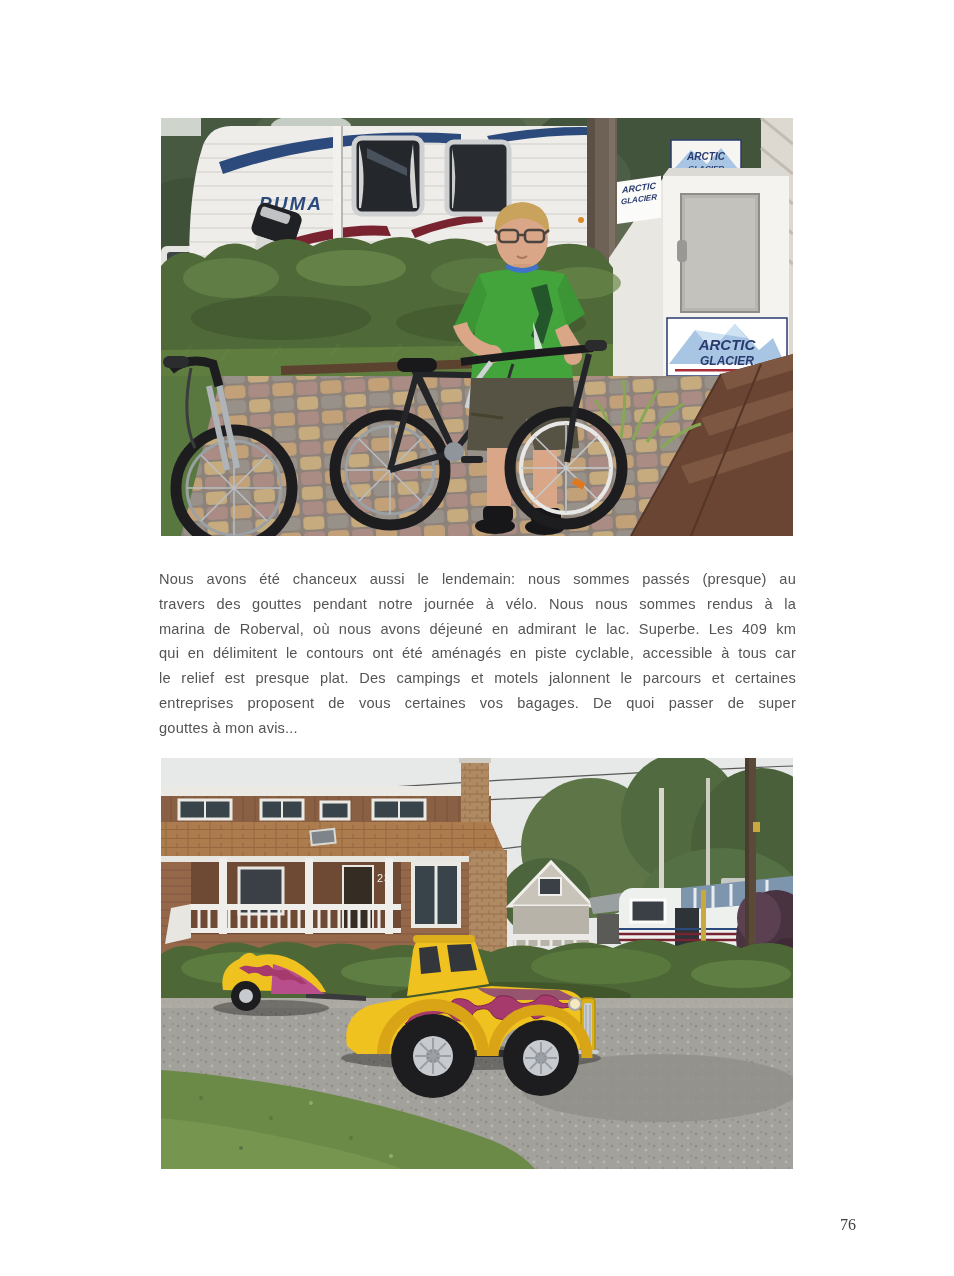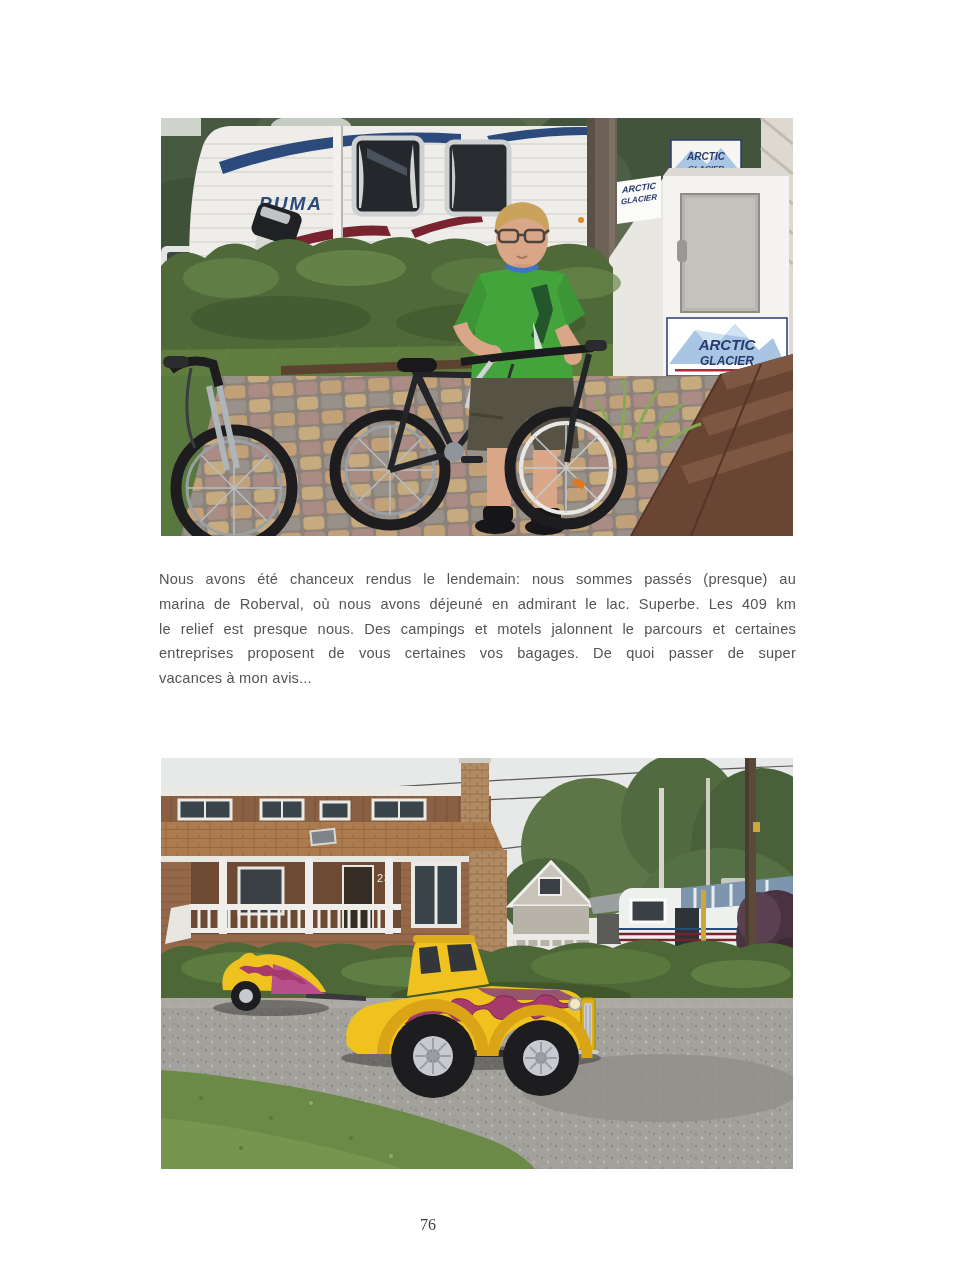--- a/index.html
+++ b/index.html
@@ -6,21 +6,21 @@
   #page{position:relative;width:954px;height:1276px;background:#ffffff;margin:0 auto;
         font-family:"Liberation Sans",sans-serif;overflow:hidden;}
   .photo{position:absolute;left:161px;width:632px;margin:0;padding:0;display:block;}
   .photo svg{display:block;}
   #photo-top{top:118px;height:418px;}
   #photo-bottom{top:758px;height:495px;}
   .para{position:absolute;left:159px;top:567px;width:637px;color:#545456;
         font-size:14.6px;font-weight:400;letter-spacing:.2px;}
   .para .line{height:24.8px;line-height:24.8px;white-space:nowrap;overflow:hidden;}
   .para .jline{text-align:justify;text-align-last:justify;}
-  .pageno{position:absolute;left:0;top:1216px;width:856px;text-align:center;
+  .pageno{position:absolute;left:0;top:1216px;width:856px;text-align:right;
           font-family:"Liberation Serif",serif;font-size:16px;color:#3f3f41;}
   text{font-family:"Liberation Sans",sans-serif;}
 </style>
 </head>
 <body>
 
 <div id="page">
 
   <figure class="photo" id="photo-top" aria-label="Boy with glasses in a green t-shirt standing with a black mountain bike on a paver path, in front of a cedar hedge, a white Puma travel trailer, a boat with outboard motor and an Arctic Glacier ice freezer">
     <svg viewBox="0 0 632 418" width="632" height="418">
@@ -243,25 +243,27 @@
         <g stroke="#c6cbcf" stroke-width="1.5">
             <path d="M405,305 L405,395 M360,350 L450,350 M373,318 L437,382 M373,382 L437,318"></path>
           </g>
         <rect x="412" y="362" width="12" height="7" fill="#e07820" transform="rotate(30 418 365)"></rect>
         <path d="M428,236 L412,300 L406,344" fill="none" stroke="#232528" stroke-width="6"></path>
       </g>
     </svg>
   </figure>
 
   <div class="para">
-    <div class="line jline">Nous avons été chanceux rendus le lendemain: nous sommes passés (presque) au</div>
+    <div class="line jline">Nous avons été chanceux aussi le lendemain: nous sommes passés (presque) au</div>
+    <div class="line jline">travers des gouttes pendant notre journée à vélo. Nous nous sommes rendus à la</div>
     <div class="line jline">marina de Roberval, où nous avons déjeuné en admirant le lac. Superbe. Les 409 km</div>
-    <div class="line jline">le relief est presque nous. Des campings et motels jalonnent le parcours et certaines</div>
+    <div class="line jline">qui en délimitent le contours ont été aménagés en piste cyclable, accessible à tous car</div>
+    <div class="line jline">le relief est presque plat. Des campings et motels jalonnent le parcours et certaines</div>
     <div class="line jline">entreprises proposent de vous certaines vos bagages. De quoi passer de super</div>
-    <div class="line">vacances à mon avis...</div>
+    <div class="line">gouttes à mon avis...</div>
   </div>
 
   <figure class="photo" id="photo-bottom" aria-label="Yellow vintage hot rod with magenta flame paint towing a matching small trailer on a gravel driveway, in front of a brown two-storey house with white porch, a neighbouring cottage and a white camper with awning">
     <svg viewBox="0 0 632 411" width="632" height="411">
       <defs>
         <pattern id="gravel" width="14" height="12" patternUnits="userSpaceOnUse">
           <rect width="14" height="12" fill="#a3a19b"></rect>
           <circle cx="3" cy="4" r="1.2" fill="#8b8984"></circle>
           <circle cx="9" cy="8" r="1.4" fill="#b8b6b0"></circle>
           <circle cx="12" cy="2" r="1" fill="#918f89"></circle>

